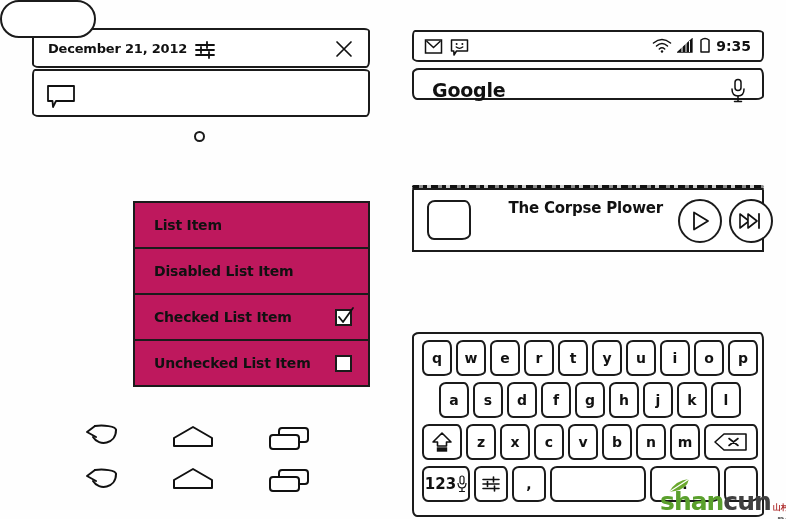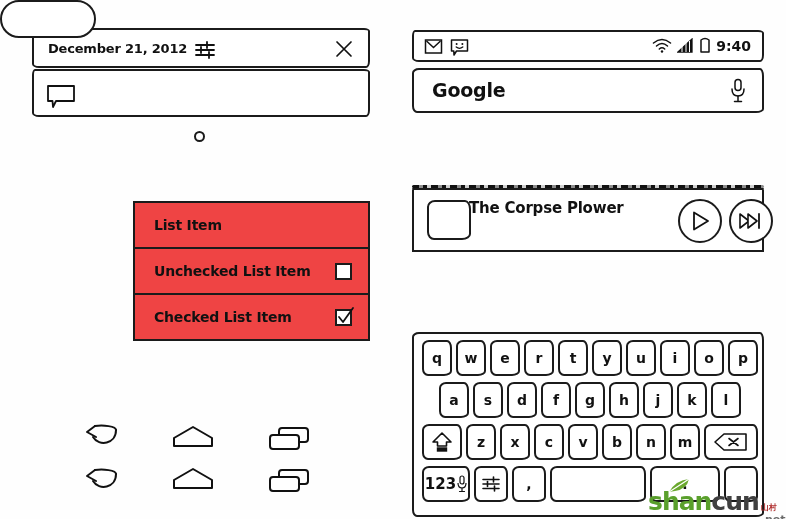--- a/index.html
+++ b/index.html
@@ -71,21 +71,21 @@
   #url-more { position: absolute; right: 18px; top: 12px; }
 
   #listmenu {
     left: 133px; top: 201px; width: 237px;
   }
   .list-row {
     position: relative;
     height: 48px;
     border: 2px solid #1b1b1b;
     border-bottom-width: 2px;
-    background: #ef4444;
+    background: #be185d;
     box-sizing: border-box;
     margin-top: -2px;
   }
   .list-row:first-child { margin-top: 0; }
   .list-row .lbl {
     position: absolute; left: 19px; top: 14px;
     font-size: 14px;
   }
   .list-row .cb {
     position: absolute; right: 16px; top: 14px;
@@ -108,21 +108,21 @@
     left: 412px; top: 30px; width: 352px; height: 32px;
   }
   #sb-left { position: absolute; left: 10px; top: 6px; display: flex; gap: 7px; }
   #sb-right {
     position: absolute; right: 11px; top: 5px;
     display: flex; align-items: center; gap: 5px;
   }
   #sb-right .clock { font-size: 14px; font-weight: bold; color: #111; }
 
   #searchbar {
-    left: 412px; top: 68px; width: 352px; height: 45px;
+    left: 412px; top: 68px; width: 352px; height: 32px;
   }
   #searchbar .q {
     position: absolute; left: 18px; top: 9px; font-size: 19px;
   }
   #search-mic { position: absolute; right: 16px; top: 8px; }
 
   #seekline {
     left: 412px; top: 183px; width: 352px; height: 7px;
   }
   #seekline .bar {
@@ -141,22 +141,22 @@
     border-bottom: 2px solid #1b1b1b;
     border-top: 0;
     background: #fff; box-sizing: border-box;
   }
   #albumart {
     position: absolute; left: 13px; top: 10px; width: 44px; height: 40px;
     border: 2px solid #1b1b1b; background: #fff; box-sizing: border-box;
     border-radius: 8px 6px 9px 7px / 7px 9px 6px 8px;
   }
   #trackinfo {
-    position: absolute; left: 55px; top: 8px; width: 185px;
-    text-align: left;
+    position: absolute; left: 64px; top: 8px; width: 185px;
+    text-align: right;
   }
   #trackinfo .title { font-size: 15px; line-height: 20px; }
   #trackinfo .artist { font-size: 15px; line-height: 20px; }
   #btn-play { position: absolute; left: 264px; top: 9px; }
   #btn-next { position: absolute; left: 315px; top: 9px; }
   .circbtn {
     width: 44px; height: 44px; border: 2px solid #1b1b1b;
     border-radius: 50%; background: #fff; box-sizing: border-box;
     display: flex; align-items: center; justify-content: center;
   }
@@ -181,21 +181,21 @@
   .key.wide { font-size: 13px; }
 
   
   #watermark {
     left: 648px; top: 487px;
     display: flex; align-items: baseline;
     font-weight: bold; font-size: 25px;
     letter-spacing: -1px;
     pointer-events: none;
   }
-  #watermark .w-shan { color: #5aa02c; }
+  #watermark .w-shan { color: #5aa02c; margin-left: 12px; }
   #watermark .w-cun  { color: #404040; }
   #watermark .w-net  { color: #6b6b6b; font-size: 11px; letter-spacing: 0; }
   #watermark .w-cn   { color: #b03030; font-size: 8px; letter-spacing: 0; }
   #wm-leaf { position: absolute; left: 18px; top: -9px; }
 
   svg { display: block; }
 </style>
 </head>
 <body>
 
@@ -228,33 +228,36 @@
 
   <div id="homedot" class="abs"></div>
 
 
   <div id="listmenu" class="abs">
 
     <div class="list-row">
       <span class="txt lbl">List Item</span>
     </div>
 
-
     <div class="list-row">
-      <span class="txt lbl">Unchecked List Item</span>
-      <span class="cb"></span>
+      <span class="txt lbl">Disabled List Item</span>
     </div>
 
     <div class="list-row">
       <span class="txt lbl">Checked List Item</span>
       <span class="cb">
         <svg width="22" height="22" viewBox="0 0 22 22" style="position:absolute;left:-3px;top:-5px;">
           <path d="M5 11 L9 16 L19 2" stroke="#111" stroke-width="1.8" fill="none" stroke-linecap="round" stroke-linejoin="round"></path>
         </svg>
       </span>
+    </div>
+
+    <div class="list-row">
+      <span class="txt lbl">Unchecked List Item</span>
+      <span class="cb"></span>
     </div>
 
   </div>
 
   <div class="abs navrow" style="left:0;top:0;width:400px;height:519px;pointer-events:none;">
 
     <div id="navcapsule"></div>
 
     <span class="abs" style="left:83px;top:423px;">
       <svg width="36" height="30" viewBox="0 0 36 30">
@@ -325,21 +328,21 @@
         <svg width="17" height="16" viewBox="0 0 17 16">
           <path d="M1 14 L15 1 L15 14 Z" stroke="#111" stroke-width="1.3" fill="#111"></path>
           <path d="M5 14 V8 M9 14 V5 M12.5 14 V3" stroke="#fff" stroke-width="1"></path>
         </svg>
       </span>
       <span>
         <svg width="12" height="17" viewBox="0 0 12 17">
           <path d="M2 3 Q6 0.2 10 3 L10 15 L2 15 Z" stroke="#111" stroke-width="1.5" fill="#fff" stroke-linejoin="round"></path>
         </svg>
       </span>
-      <span class="clock">9:40</span>
+      <span class="clock">9:35</span>
     </span>
   </div>
 
   <div id="searchbar" class="abs sketch r6">
     <span class="txt q">Google</span>
     <span id="search-mic">
       <svg width="16" height="26" viewBox="0 0 16 26">
         <rect x="5" y="1.5" width="6" height="11" rx="3" stroke="#111" stroke-width="1.5" fill="#fff"></rect>
         <path d="M2 11 Q2 18 8 18 Q14 18 14 11" stroke="#111" stroke-width="1.5" fill="none" stroke-linecap="round"></path>
         <path d="M8 18 V23 M4.5 23.5 H11.5" stroke="#111" stroke-width="1.5" stroke-linecap="round"></path>

